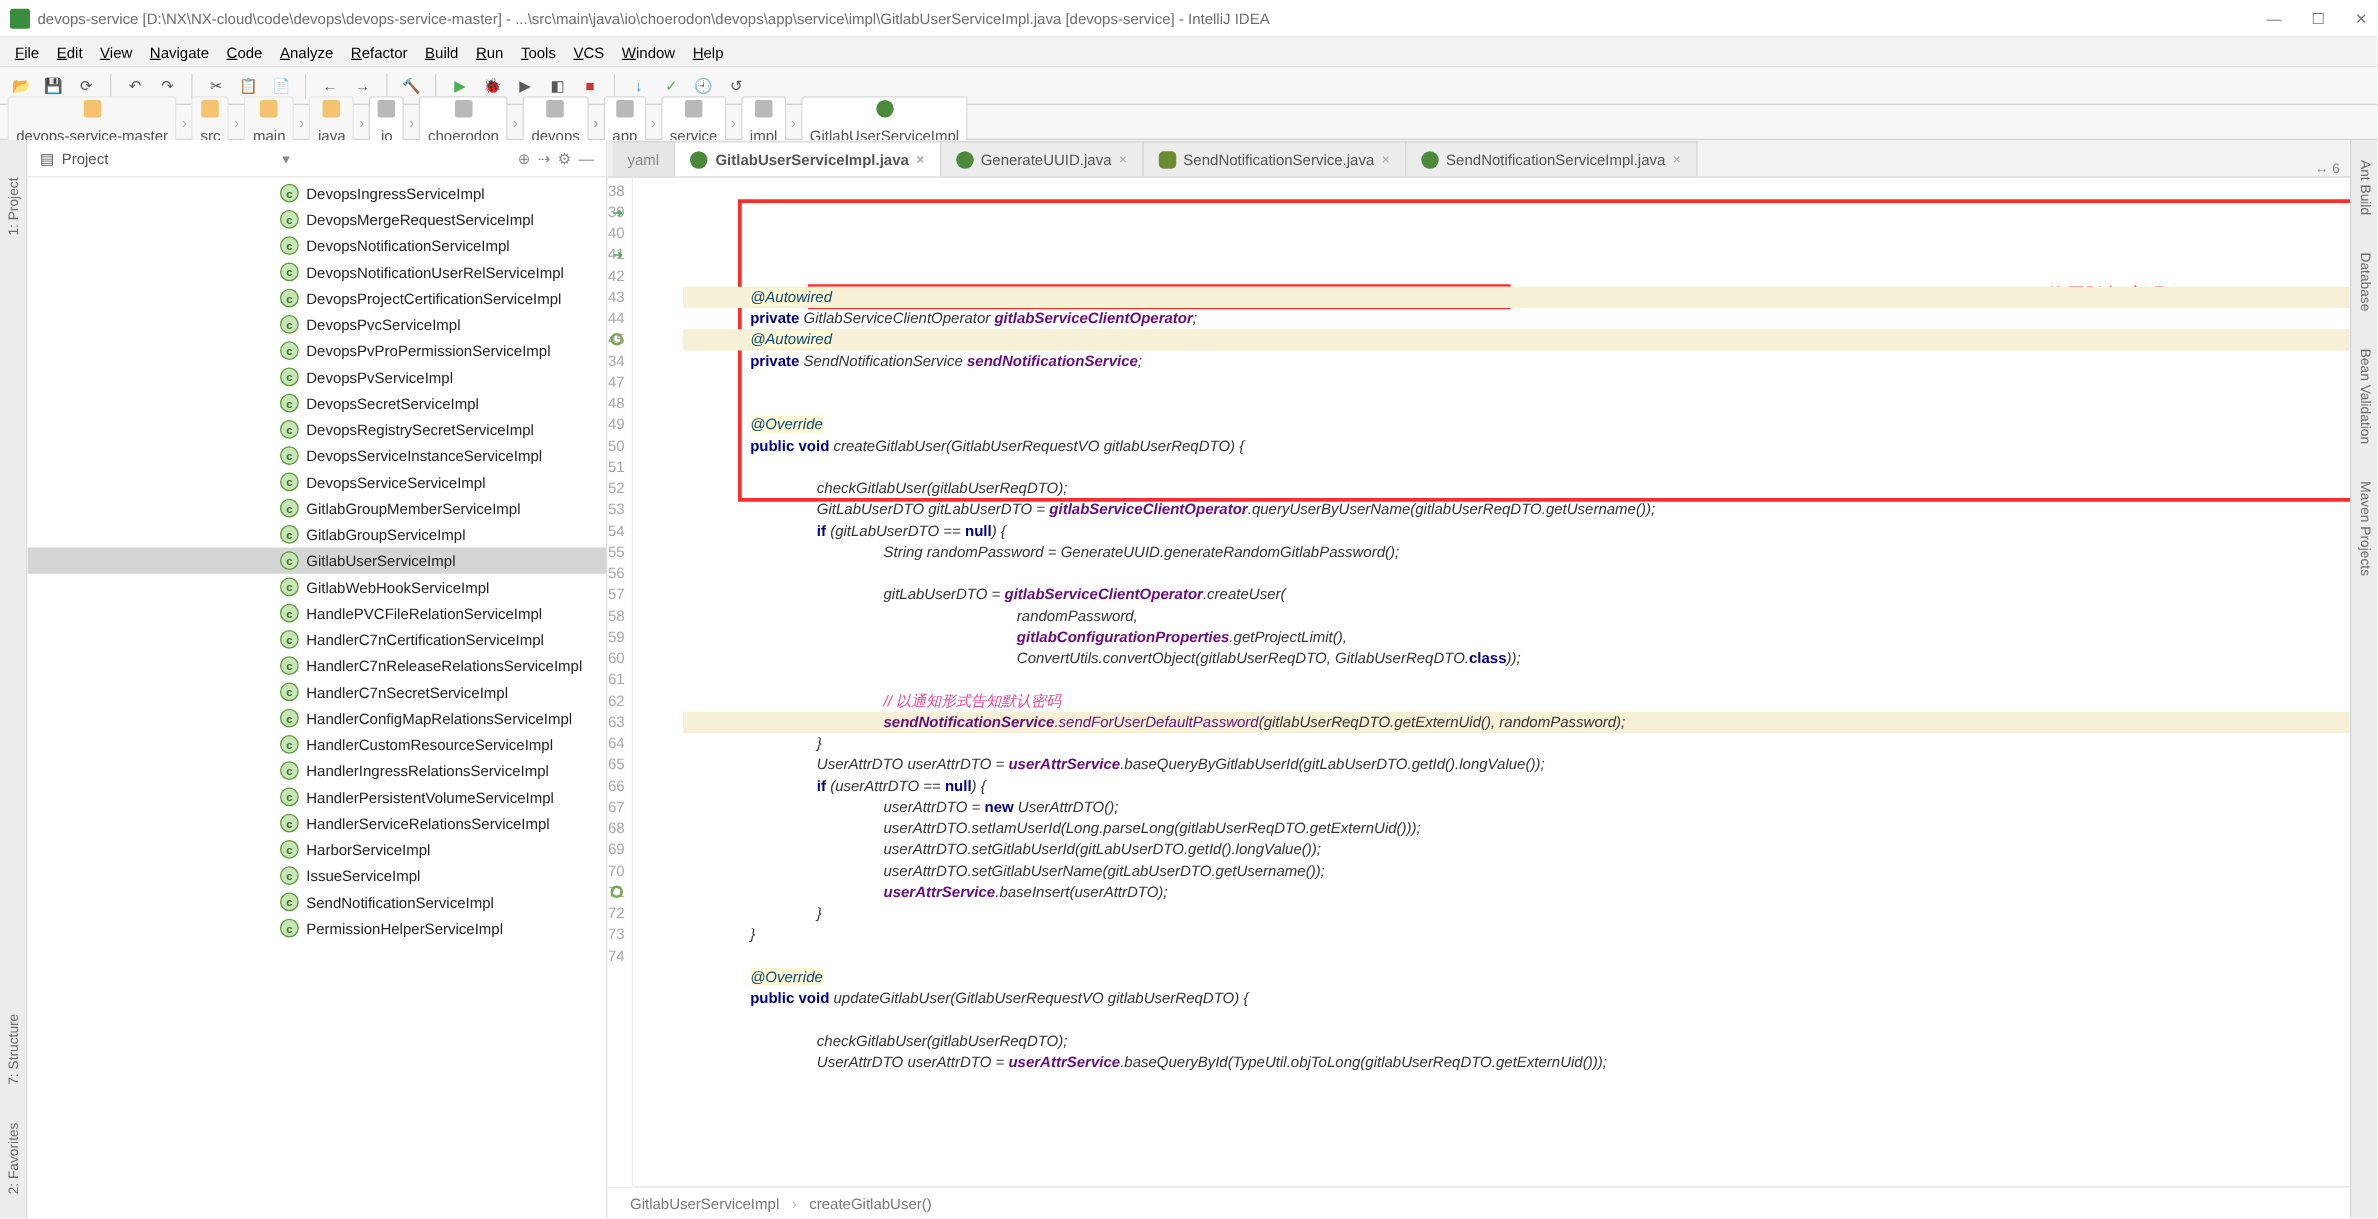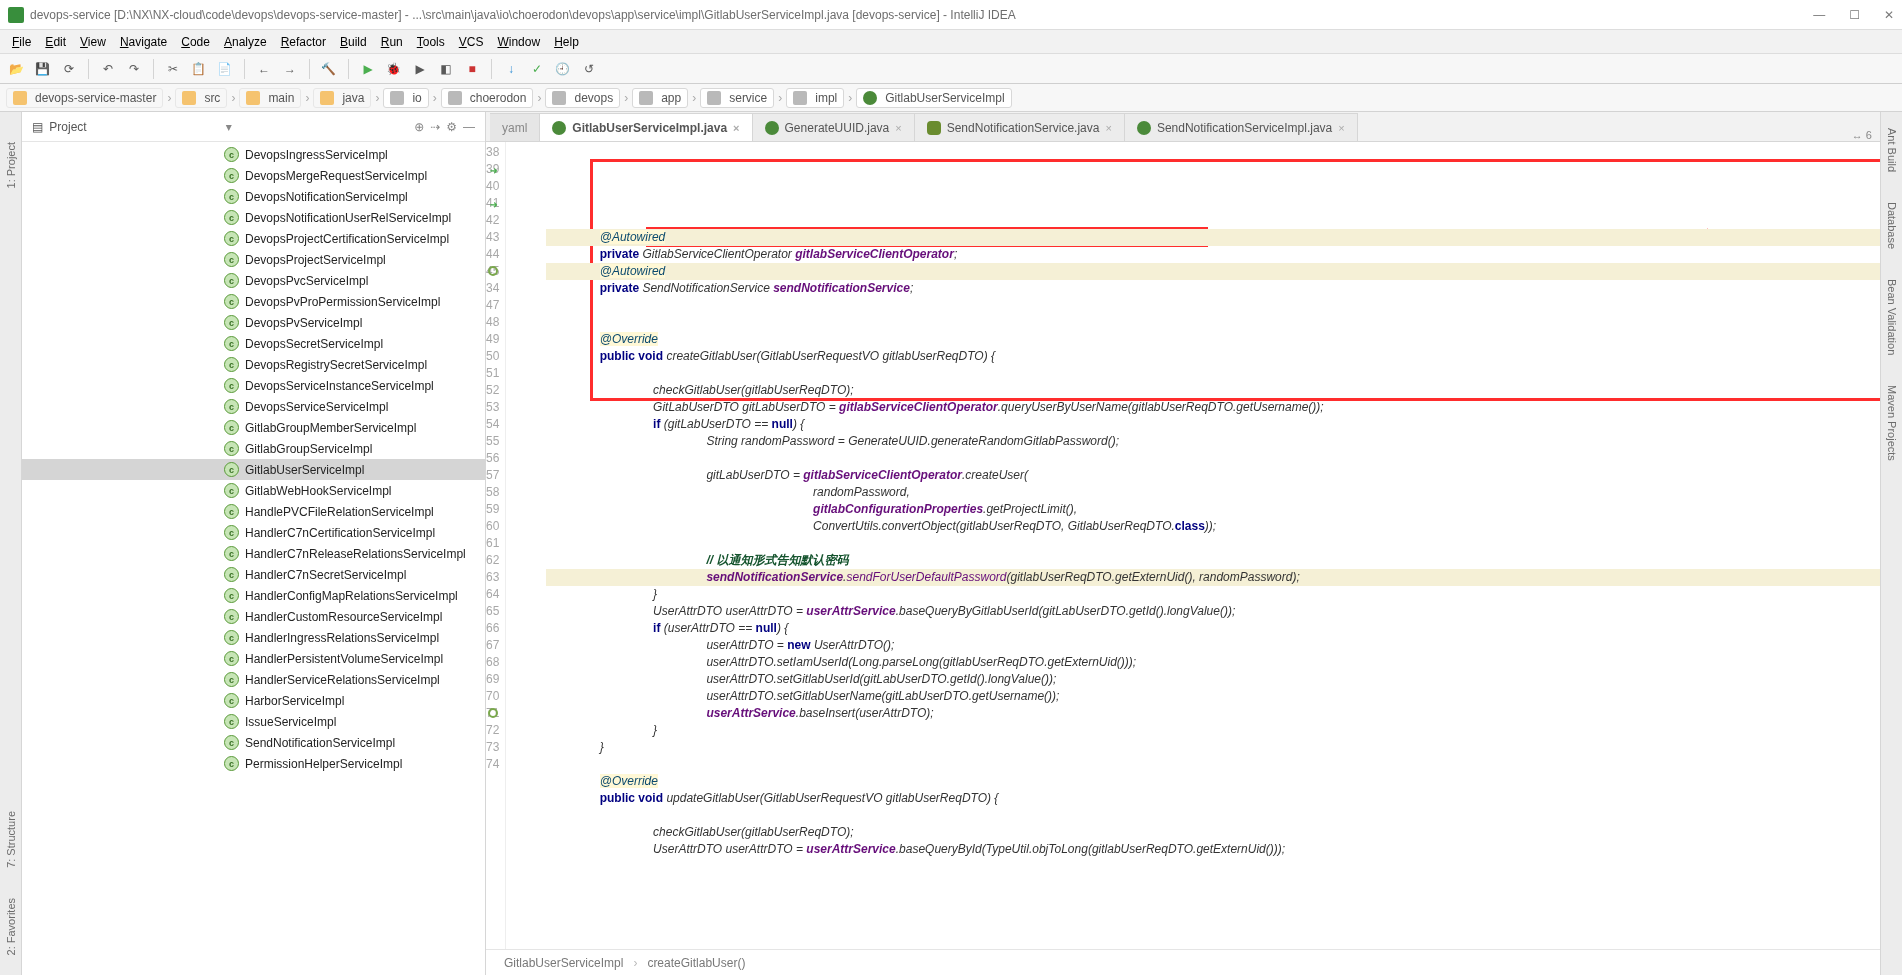--- a/index.html
+++ b/index.html
@@ -8,21 +8,21 @@
 .title-bar .app-logo { width:16px; height:16px; background:#388e3c; border-radius:2px; margin-right:6px; }
 .title-bar .title-text { flex:1; white-space:nowrap; overflow:hidden; }
 .title-bar .win-controls { display:flex; gap:24px; color:#7a7a7a; margin-left:auto; }
 .menu-bar { height:24px; background:#f2f2f2; display:flex; align-items:center; padding:0 6px; gap:2px; border-bottom:1px solid #ddd; }
 .menu-bar span { padding:2px 6px; cursor:pointer; }
 .menu-bar span u { text-decoration:underline; }
 .toolbar { height:30px; background:#f7f7f7; display:flex; align-items:center; padding:0 6px; gap:4px; border-bottom:1px solid #cfcfcf; }
 .tool-btn { width:22px; height:22px; display:flex; align-items:center; justify-content:center; border-radius:3px; color:#595959; }
 .tool-sep { width:1px; height:20px; background:#d4d4d4; margin:0 4px; }
 .breadcrumbs { height:28px; background:#f7f7f7; border-bottom:1px solid #d3d3d3; display:flex; align-items:center; padding:0 6px; gap:4px; }
-.crumb { display:flex; align-items:center; gap:8px; padding:2px 6px; border:1px solid #d8d8d8; border-radius:3px; background:#fff; color:#555; }
+.crumb { display:flex; align-items:center; gap:8px; padding:2px 6px; border:1px solid #d8d8d8; border-radius:3px; background:#fff; color:#555;flex-direction:column; }
 .crumb.folder { background:#f7f7f7; border-color:#e7e7e7; }
 .crumb-icon { width:14px; height:14px; display:inline-block; }
 .crumb-icon.dir { background:#f5c36f; border-radius:2px; }
 .crumb-icon.pkg { background:#b9b9b9; border-radius:2px; }
 .crumb-icon.cls { background:#4b8a3a; border-radius:50%; }
 .crumb-sep { color:#aaa; }
 .main { flex:1; display:flex; overflow:hidden; }
 .left-rail { width:22px; background:#ececec; border-right:1px solid #d6d6d6; display:flex; flex-direction:column; align-items:center; padding-top:30px; gap:30px; }
 .rail-label { writing-mode:vertical-rl; transform:rotate(180deg); color:#6c6c6c; font-size:11px; }
 .right-rail { width:22px; background:#ececec; border-left:1px solid #d6d6d6; display:flex; flex-direction:column; align-items:center; padding-top:16px; gap:30px; }
@@ -52,21 +52,21 @@
 .gm-o { border:2px solid #7aa84c; border-radius:50%; }
 .gm-arrow { color:#4caf50; font-size:10px; top:1px; }
 .code { flex:1; padding:2px 0 2px 40px; font-family:Consolas,"Courier New",monospace; font-size:13px; font-style:italic; color:#333; line-height:17px; white-space:pre; min-width:1400px; position:relative; }
 .code-line { height:17px; position:relative; }
 .kw { color:#000080; font-weight:bold; font-style:normal; }
 .ann { color:#0c4a6e; background:#fff8d6; }
 .type { color:#333; }
 .field { color:#660e7a; font-weight:bold; }
 .id { color:#333; }
 .method { color:#333; }
-.comment { color:#14532d;font-weight:bold; }
+.comment { color:#ec4899; }
 .call-purple { color:#660e7a; }
 .hl-yellow { background:#f5f0d6; }
 .red-box-outer { position:absolute; border:3px solid #ff2d2d; left:84px; top:17px; width:1310px; height:242px; pointer-events:none; }
 .red-box-inner { position:absolute; border:2px solid #ff2d2d; left:140px; top:85px; width:562px; height:20px; pointer-events:none; }
 .red-text { position:absolute; left:1130px; top:86px; color:#ff2d2d; font-family:SimSun,Arial; font-style:normal; font-size:16px; }
 .status-crumb { height:26px; background:#fff; border-top:1px solid #e5e5e5; display:flex; align-items:center; padding:0 18px; gap:10px; color:#787878; }
 .status-crumb .sep { color:#bbb; }
 </style>
 </head>
 <body>
@@ -216,24 +216,20 @@
           <span class="cls-icon"></span>
           <span>DevopsNotificationServiceImpl</span>
         </div>
         <div class="tree-item">
           <span class="cls-icon"></span>
           <span>DevopsNotificationUserRelServiceImpl</span>
         </div>
         <div class="tree-item">
           <span class="cls-icon"></span>
           <span>DevopsProjectCertificationServiceImpl</span>
-        </div>
-        <div class="tree-item">
-          <span class="cls-icon"></span>
-          <span>DevopsProjectServiceImpl</span>
         </div>
         <div class="tree-item">
           <span class="cls-icon"></span>
           <span>DevopsPvcServiceImpl</span>
         </div>
         <div class="tree-item">
           <span class="cls-icon"></span>
           <span>DevopsPvProPermissionServiceImpl</span>
         </div>
         <div class="tree-item">

